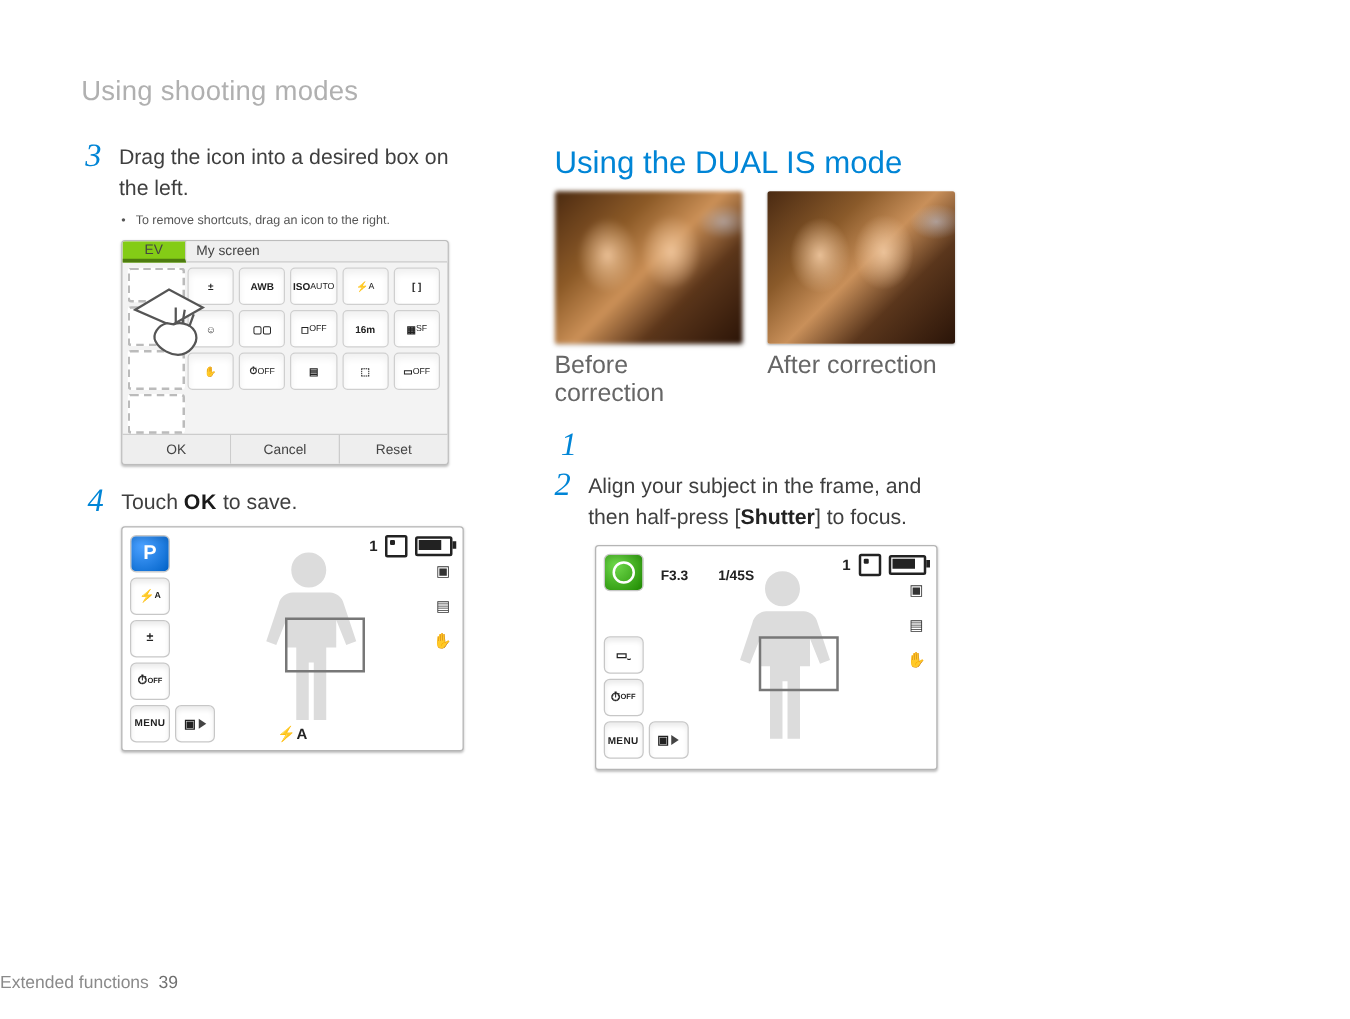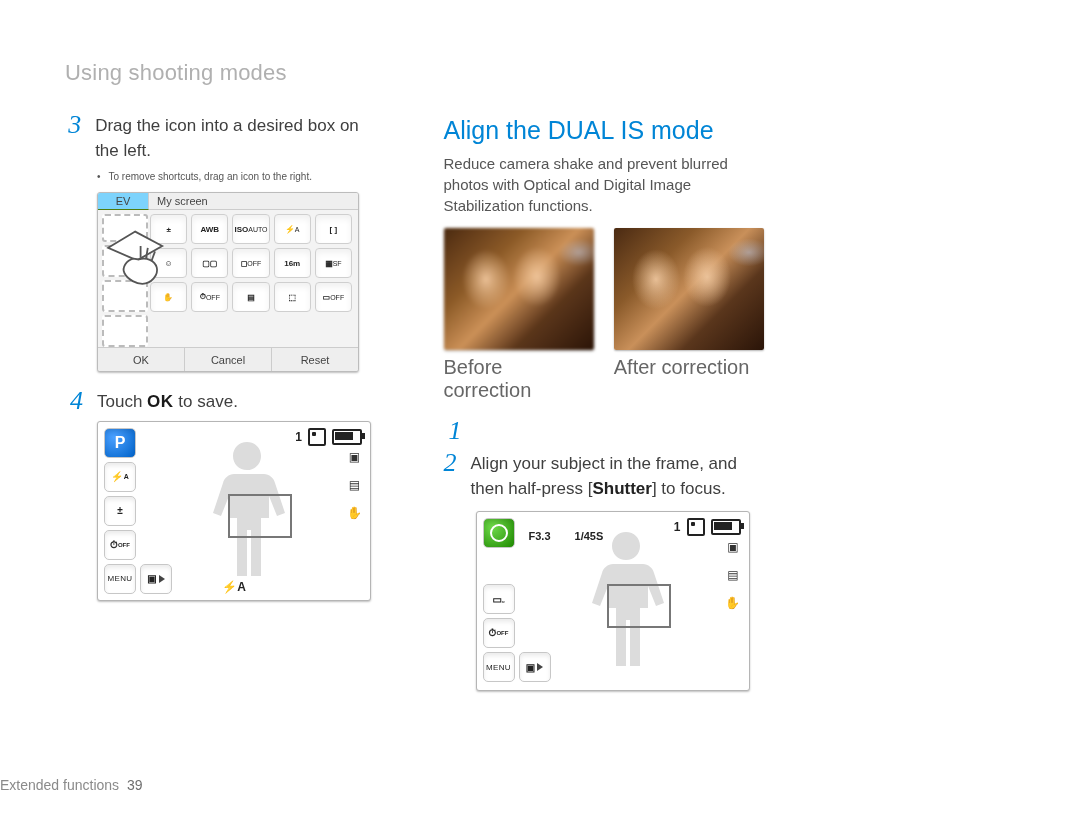--- a/index.html
+++ b/index.html
@@ -127,23 +127,23 @@
     font-size: 11px;
     color: #444;
   }
   .ms-top {
     display: flex;
     height: 22px;
   }
   .ms-ev {
     width: 50px;
     display:flex;align-items:center;justify-content:center;
-    background:#7dd3fc;
+    background:#84cc16;
     border-right:1px solid #ccc;
-    border-bottom:1px solid #4d7c0f;
+    border-bottom:3px solid #4d7c0f;
   }
   .ms-title {
     flex:1;display:flex;align-items:center;padding-left:8px;
     background:#efefef;border-bottom:1px solid #ccc;
   }
   .ms-body {
     flex:1;
     display:flex;
     position:relative;
   }
@@ -221,21 +221,21 @@
     box-shadow: inset 0 3px 4px rgba(0,0,0,0.08);
   }
   .sbtn.p {
     background: radial-gradient(circle at 30% 30%, #4aa0ff, #0062c8);
     color:#fff;font-size:16px;
   }
   .sbtn.dual {
     background: radial-gradient(circle at 30% 30%, #6ed84a, #1e8a00);
   }
   .sbtn.dual .core{width:14px;height:14px;border:2px solid #fff;border-radius:50%;}
-  .sbtn.menu { font-size:8px;font-weight:400;letter-spacing:0.3px;}
+  .sbtn.menu { font-size:8px;font-weight:700;letter-spacing:0.3px;}
   .sbtn.next::after{
     content:"";width:0;height:0;border-left:6px solid #444;border-top:4px solid transparent;border-bottom:4px solid transparent;margin-left:2px;
   }
   .sidebar .row {display:flex;gap:4px;}
   .lcd .boy {
     position:absolute;right:78px;top:16px;width:90px;height:142px;
   }
   .lcd .focus-box {
     position:absolute;left:130px;top:72px;width:60px;height:40px;border:2px solid #777;
   }
@@ -402,22 +402,21 @@
           <span>▣</span>
           <span>▤</span>
           <span>✋</span>
         </div>
         <div class="flash-bot">⚡A</div>
       </div>
 
     </div>
 
     <div class="col">
-      <div class="section-title">Align the DUAL IS mode</div>
-      <div class="desc">Reduce camera shake and prevent blurred photos with Optical and Digital Image Stabilization functions.</div>
+      <div class="section-title">Using the DUAL IS mode</div>
 
       <div class="photos">
         <div class="photo blur"></div>
         <div class="photo"></div>
       </div>
       <div class="captions">
         <span>Before correction</span>
         <span>After correction</span>
       </div>
 

